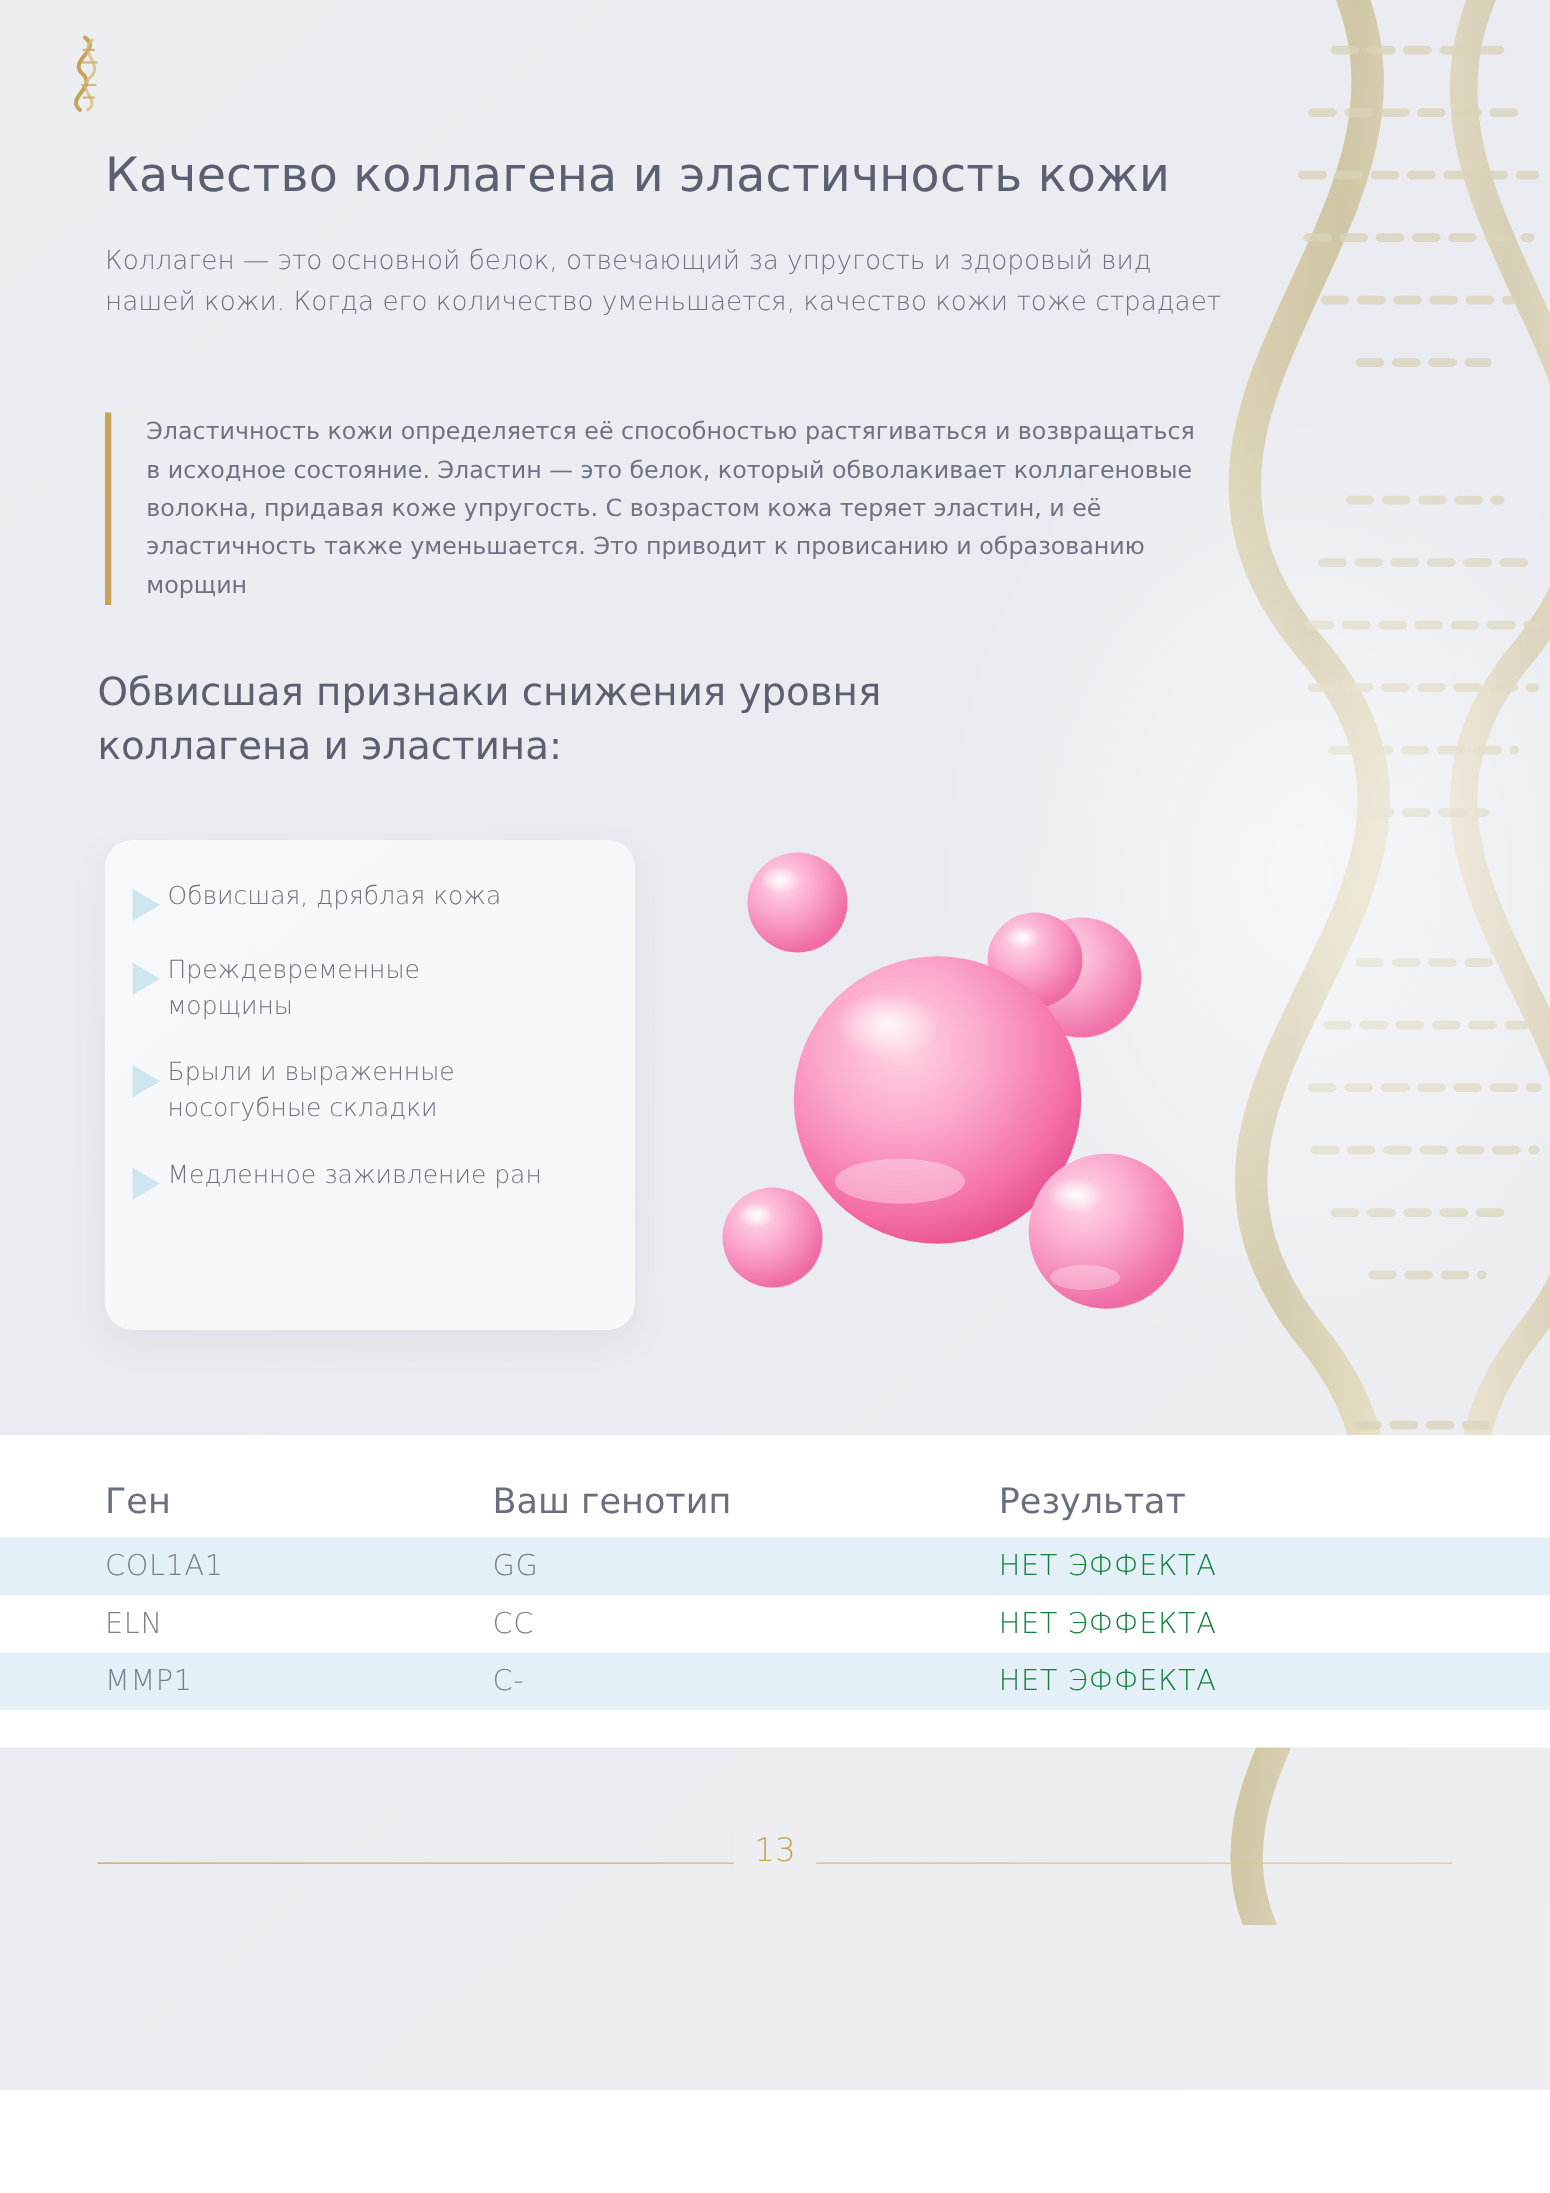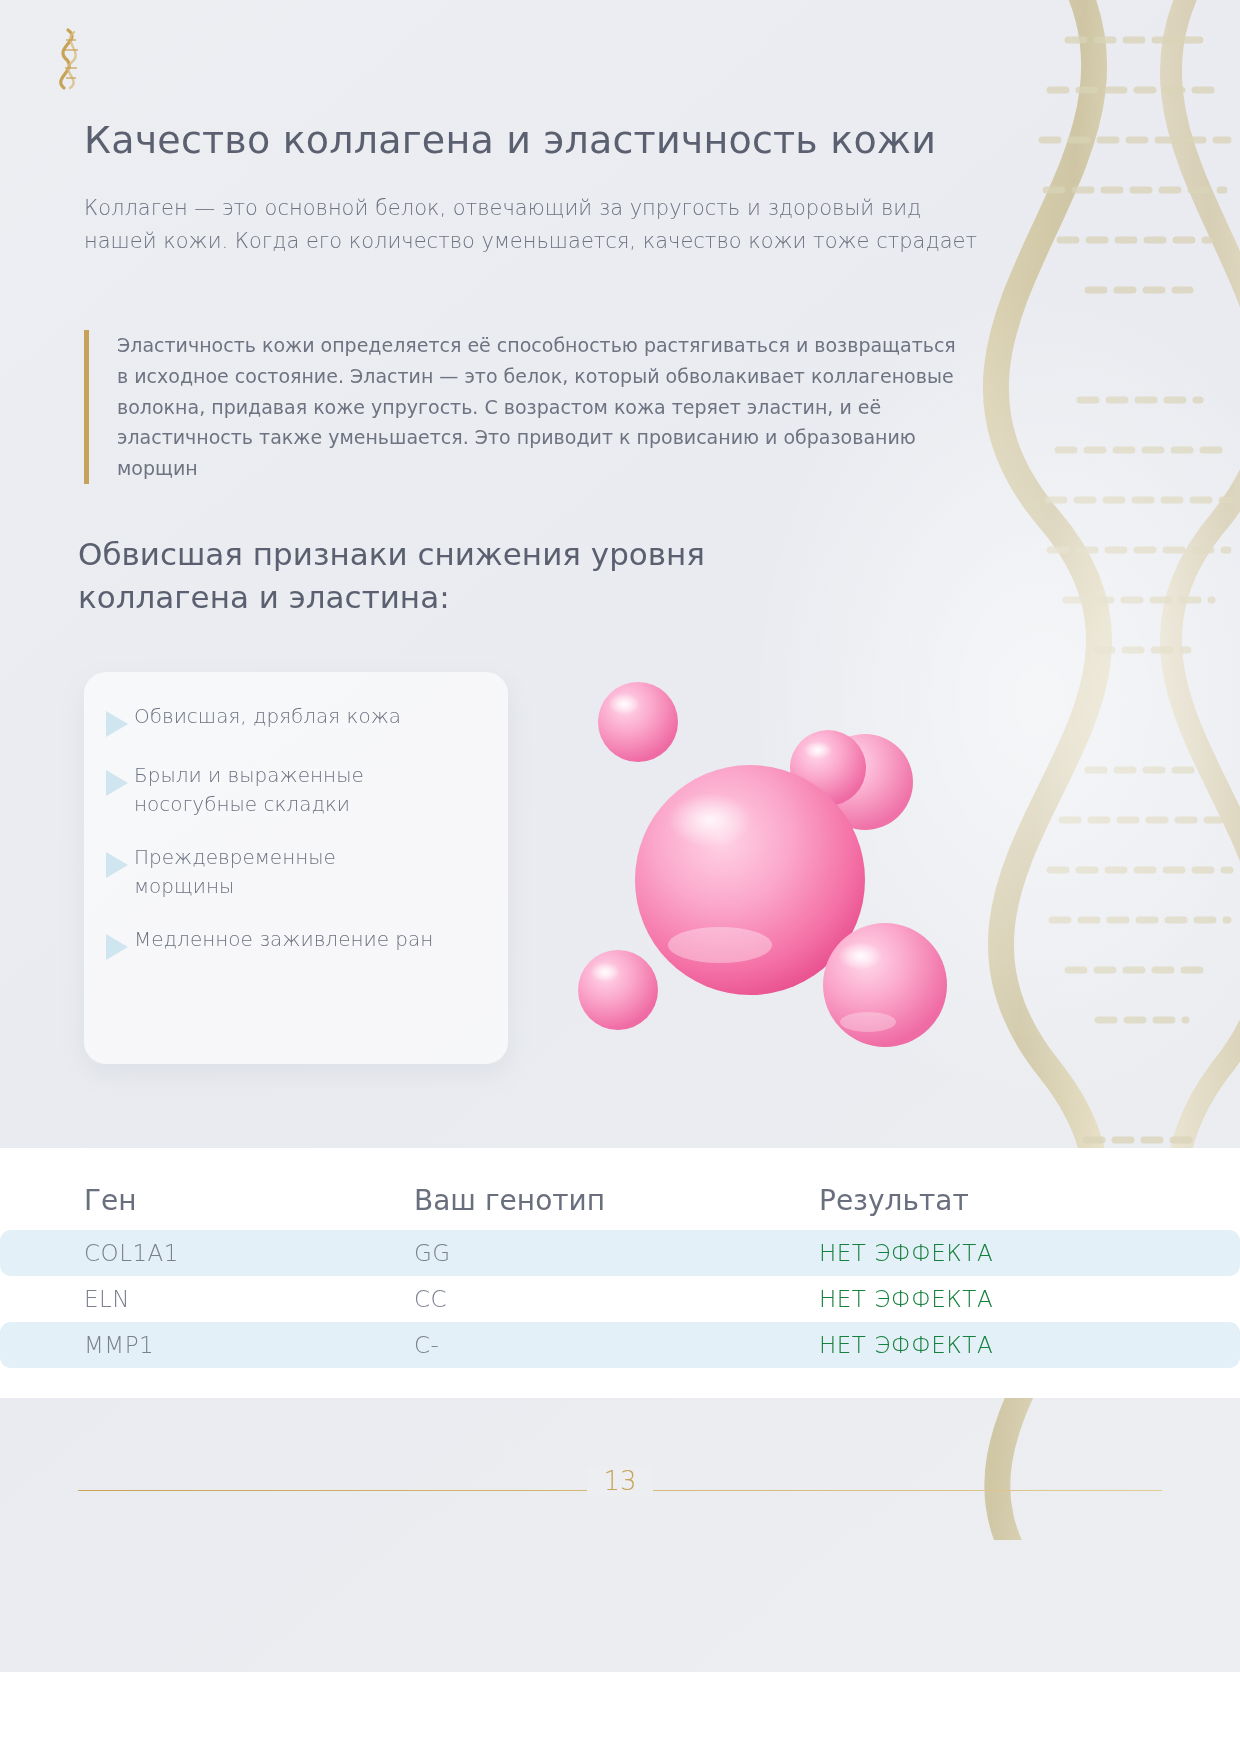--- a/index.html
+++ b/index.html
@@ -156,23 +156,23 @@
     background: #ffffff;
     padding: 22px 0 30px 0;
   }
   .trow {
     display: flex;
     align-items: center;
     height: 46px;
     padding-left: 84px;
   }
   .trow.head { height: 60px; }
-  .trow.alt { background: #e3f0f7; border-radius: 11px; }
+  .trow.alt { background: #e3f0f7; }
   .c-gene  { width: 310px; }
-  .c-geno  { width: 405px; margin-left: 20px; }
+  .c-geno  { width: 405px; }
   .c-res   { width: 360px; }
 
   .head .c-gene, .head .c-geno, .head .c-res {
     font-size: 28px;
     color: #6a6f7e;
     font-weight: 400;
   }
   .cell {
     font-size: 23px;
     color: #7b808e;
@@ -297,25 +297,25 @@
 
   <h2 class="h2">Обвисшая признаки снижения уровня коллагена и эластина:</h2>
 
   <div class="card">
     <div class="sign">
       <span class="tri"></span>
       <span class="sign-text">Обвисшая, дряблая кожа</span>
     </div>
     <div class="sign">
       <span class="tri"></span>
-      <span class="sign-text">Брыли и выраженные носогубные складки</span>
+      <span class="sign-text">Преждевременные морщины</span>
     </div>
     <div class="sign">
       <span class="tri"></span>
-      <span class="sign-text">Преждевременные морщины</span>
+      <span class="sign-text">Брыли и выраженные носогубные складки</span>
     </div>
     <div class="sign">
       <span class="tri"></span>
       <span class="sign-text">Медленное заживление ран</span>
     </div>
   </div>
 
   <div class="bubbles">
     <svg viewBox="0 0 460 420" xmlns="http://www.w3.org/2000/svg">
       <defs>

